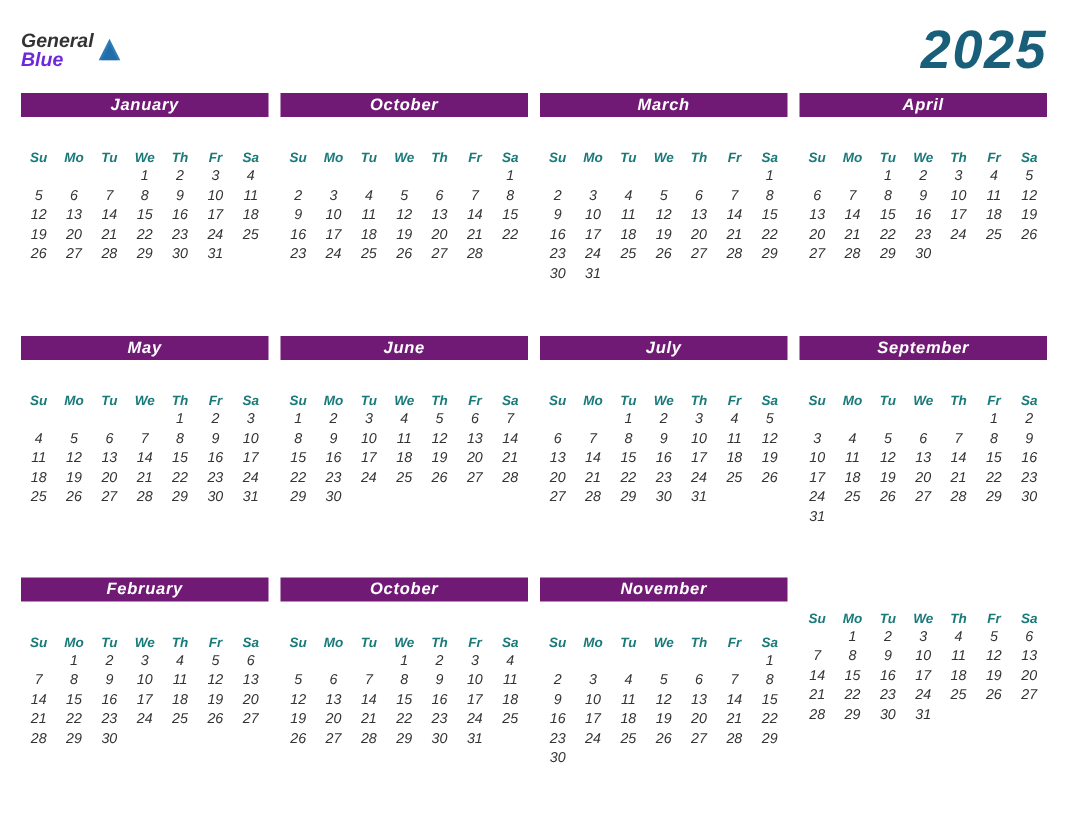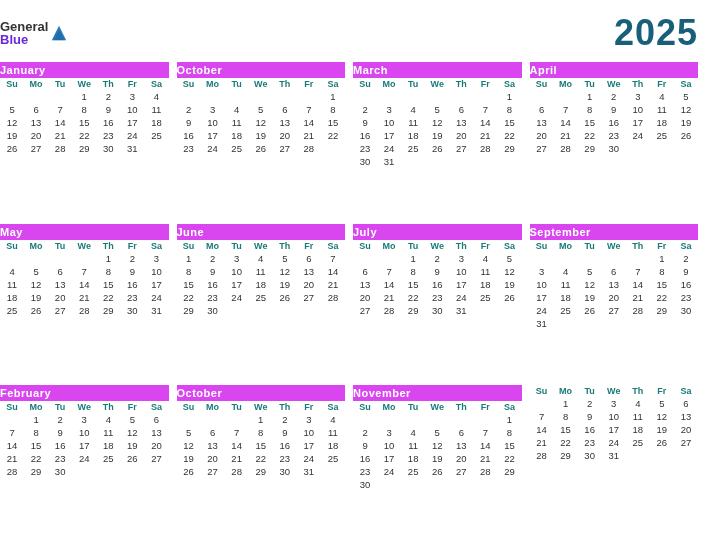--- a/index.html
+++ b/index.html
@@ -7,23 +7,24 @@
       width: 712px;
       height: 550px;
       background: #fff;
       font-family: Arial, sans-serif;
       font-size: 11px;
       overflow: hidden;
     }
     .page {
       width: 712px;
       height: 550px;
-      padding: 12px 14px 10px 0;
+      padding: 12px 14px 10px 14px;
       display: flex;
       flex-direction: column;
+      font-style: italic;
     }
     .top-bar {
       display: flex;
       justify-content: space-between;
       align-items: center;
       margin-bottom: 8px;
     }
     .logo {
       display: flex;
       align-items: center;
@@ -57,30 +58,32 @@
       grid-template-columns: repeat(4, 1fr);
       grid-template-rows: repeat(3, auto);
       gap: 7px 8px;
       flex: 1;
     }
     .month-block {
       display: flex;
       flex-direction: column;
     }
     .month-header {
-      background: #d946ef;
+      background: #701a75;
       color: #fff;
+      text-align: center;
       font-size: 11px;
       font-weight: bold;
       padding: 2px 0;
       letter-spacing: 0.5px;
     }
     .cal-table {
       width: 100%;
       border-collapse: collapse;
+      margin-top: 21px;
     }
     .cal-table th {
       color: #1a7a7a;
       font-size: 9px;
       font-weight: bold;
       text-align: center;
       padding: 1px 0;
       width: calc(100%/7);
     }
     .cal-table td {

